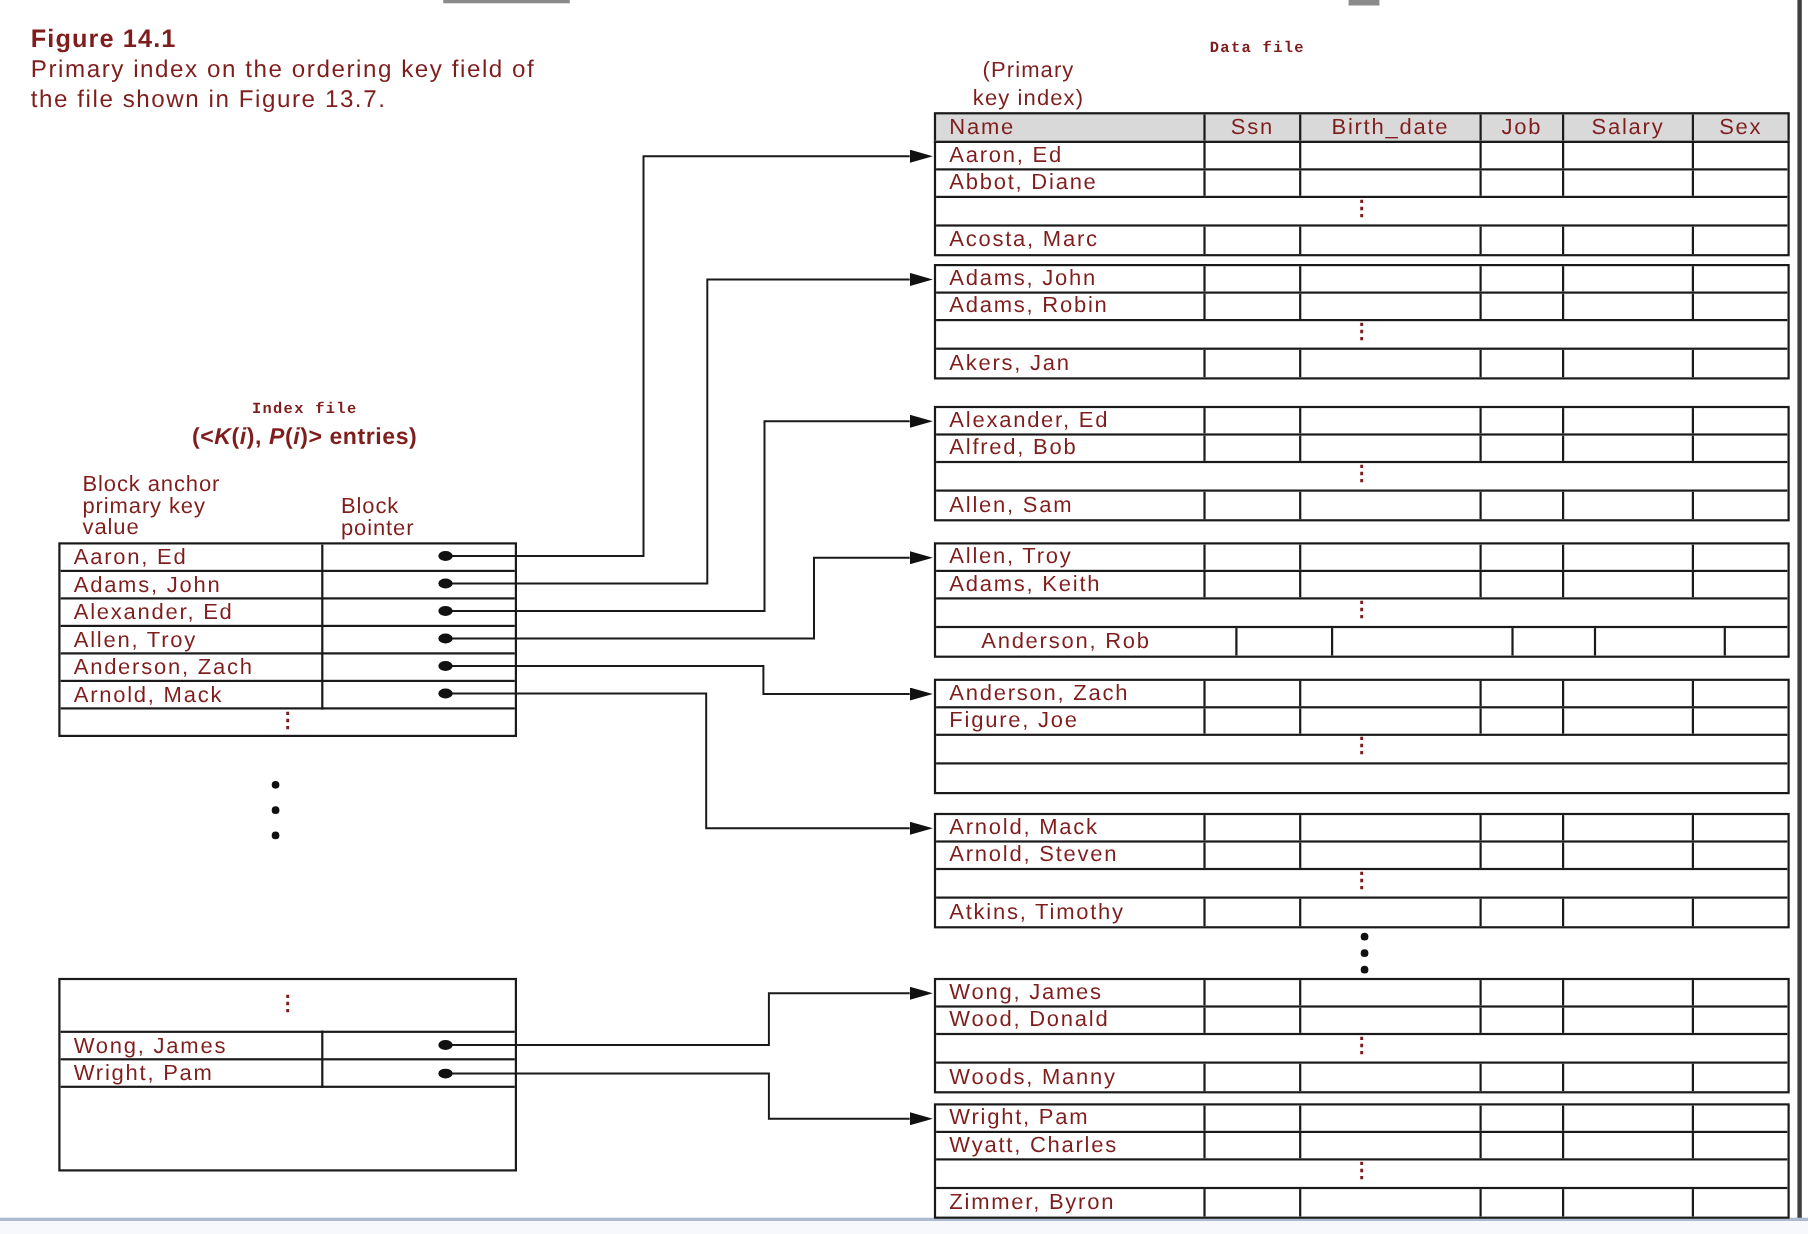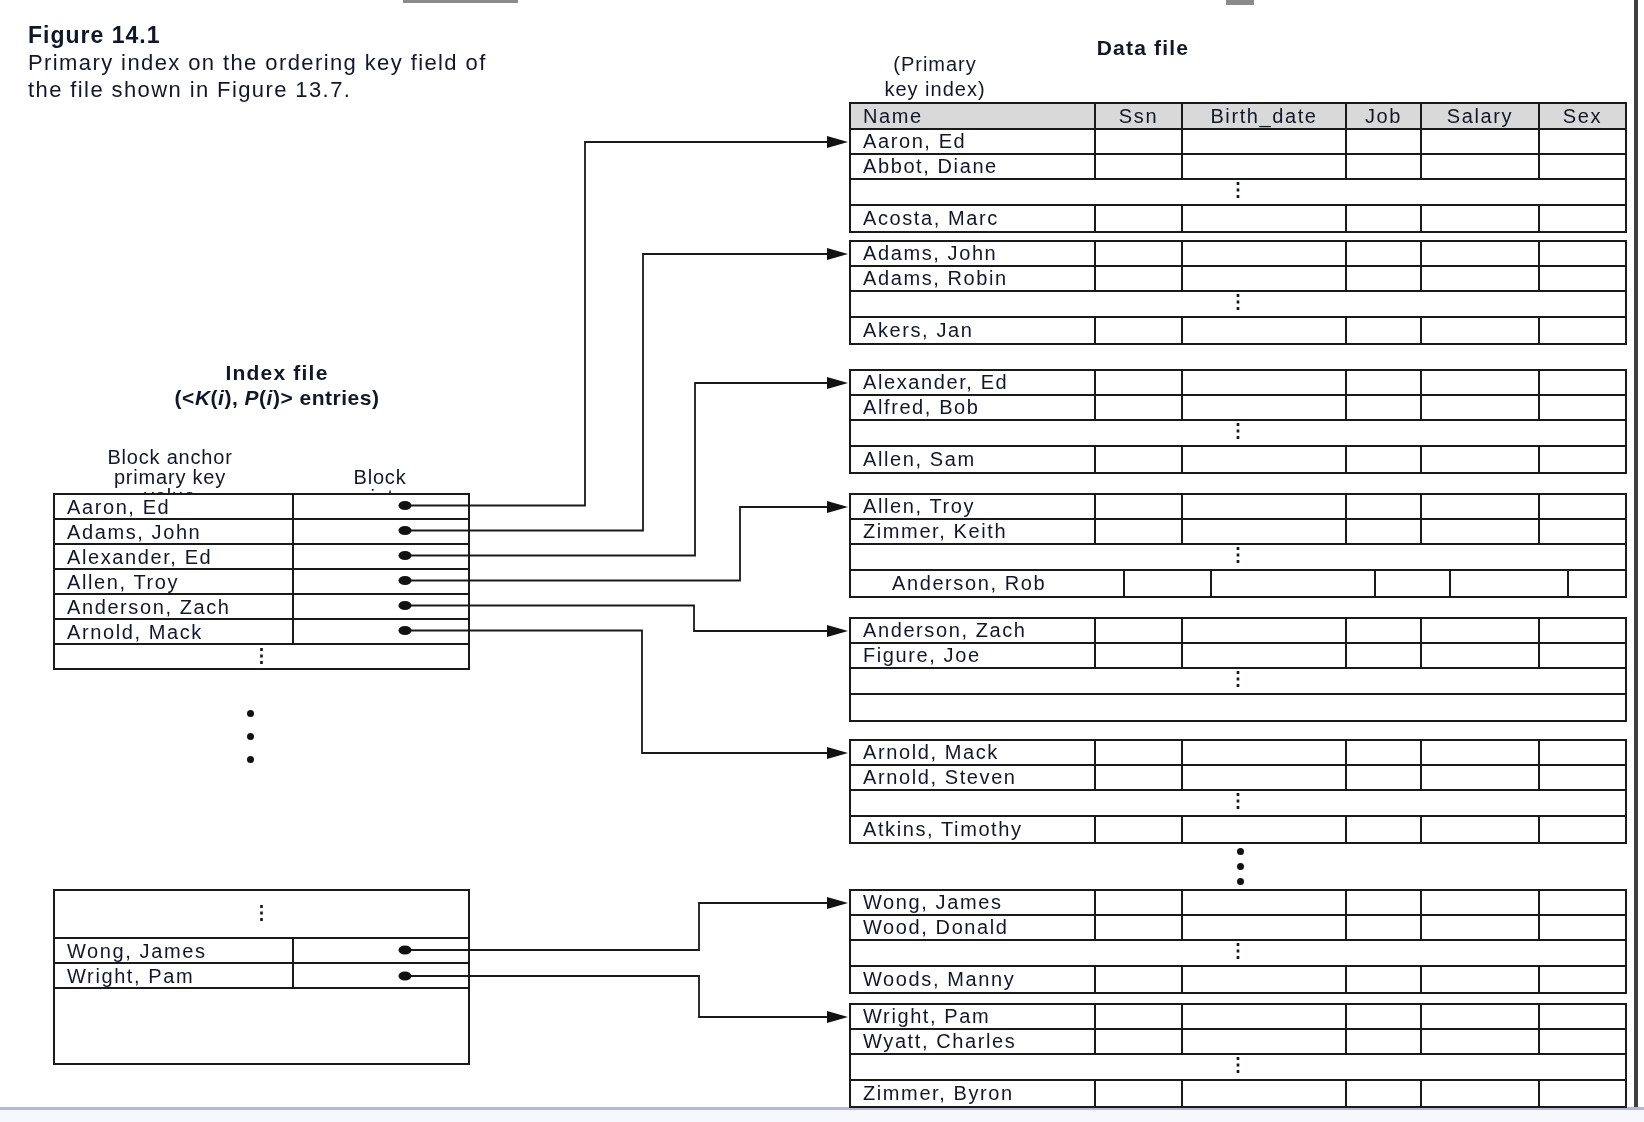--- a/index.html
+++ b/index.html
@@ -4,34 +4,34 @@
 <style>
   :root{
     --line:#1a1a1a;
     --header-bg:#d9d9d9;
     --bottom-bar:#aebad2;
     --right-edge:#3f3f3f;
   }
   html,body{margin:0;padding:0;background:#fff;}
   #canvas{
     position:relative;width:1644px;height:1122px;background:#fff;overflow:hidden;
-    font-family:"Liberation Sans",sans-serif;color:#0f172a;
+    font-family:"Liberation Sans",sans-serif;color:#7f1d1d;
   }
   .abs{position:absolute;}
   
   #caption{left:28px;top:22px;font-size:22px;letter-spacing:1.4px;line-height:27px;}
   #caption .cap-title{font-weight:bold;font-size:23px;letter-spacing:1px;}
   
-  .h-bold{font-weight:bold;font-size:21px;letter-spacing:1.2px;}
+  .h-bold{font-weight:bold;font-size:14px;letter-spacing:1.2px;font-family:Liberation Mono, monospace;}
   #data-file-title{left:1033px;top:36px;width:220px;text-align:center;}
   #pk-note{left:845px;top:52px;width:180px;text-align:center;font-size:20px;line-height:25px;letter-spacing:1px;}
   #index-title{left:117px;top:360px;width:320px;text-align:center;line-height:25px;}
   #index-title .sub{font-weight:bold;font-size:21px;letter-spacing:.5px;}
   #index-title .it{font-style:italic;}
-  .col-label{text-align:center;font-size:20px;line-height:19.5px;letter-spacing:.8px;margin-top:17px;}
+  .col-label{font-size:20px;line-height:19.5px;letter-spacing:.8px;}
   #key-col-label{left:75px;top:431px;width:190px;}
   #ptr-col-label{left:310px;top:451px;width:140px;}
   
   .ix-table{border:2px solid var(--line);background:#fff;box-sizing:border-box;}
   #ix-top{left:53px;top:493px;width:417px;height:177px;}
   #ix-bottom{left:53px;top:889px;width:417px;height:176px;}
   .ix-row{position:absolute;left:0;width:100%;height:25px;box-sizing:border-box;
           border-bottom:2px solid var(--line);font-size:20px;letter-spacing:1.6px;}
   .ix-row span{position:absolute;left:12px;top:1px;}
   .ix-div{position:absolute;width:2px;background:var(--line);}
@@ -255,21 +255,21 @@
               <span class="name">Allen, Troy</span>
             </div>
             <div class="df-cell" style="width: 87px;"></div>
             <div class="df-cell" style="width: 164px;"></div>
             <div class="df-cell" style="width: 75px;"></div>
             <div class="df-cell" style="width: 118px;"></div>
             <div class="df-cell last"></div>
           </div>
           <div class="df-row namerow" style="top: 25px; height: 25px;">
             <div class="df-cell first" style="width: 245px;">
-              <span class="name">Zimmer, Keith</span>
+              <span class="name">Adams, Keith</span>
             </div>
             <div class="df-cell" style="width: 87px;"></div>
             <div class="df-cell" style="width: 164px;"></div>
             <div class="df-cell" style="width: 75px;"></div>
             <div class="df-cell" style="width: 118px;"></div>
             <div class="df-cell last"></div>
           </div>
           <div class="df-row ellrow" style="top: 50px; height: 26px;"><span class="ellipsis-glyph">⋮</span></div>
           <div class="df-row namerow lastrow" style="top: 76px; height: 25px; padding-left: 29px;">
             <div class="df-cell first" style="width: 245px;">

